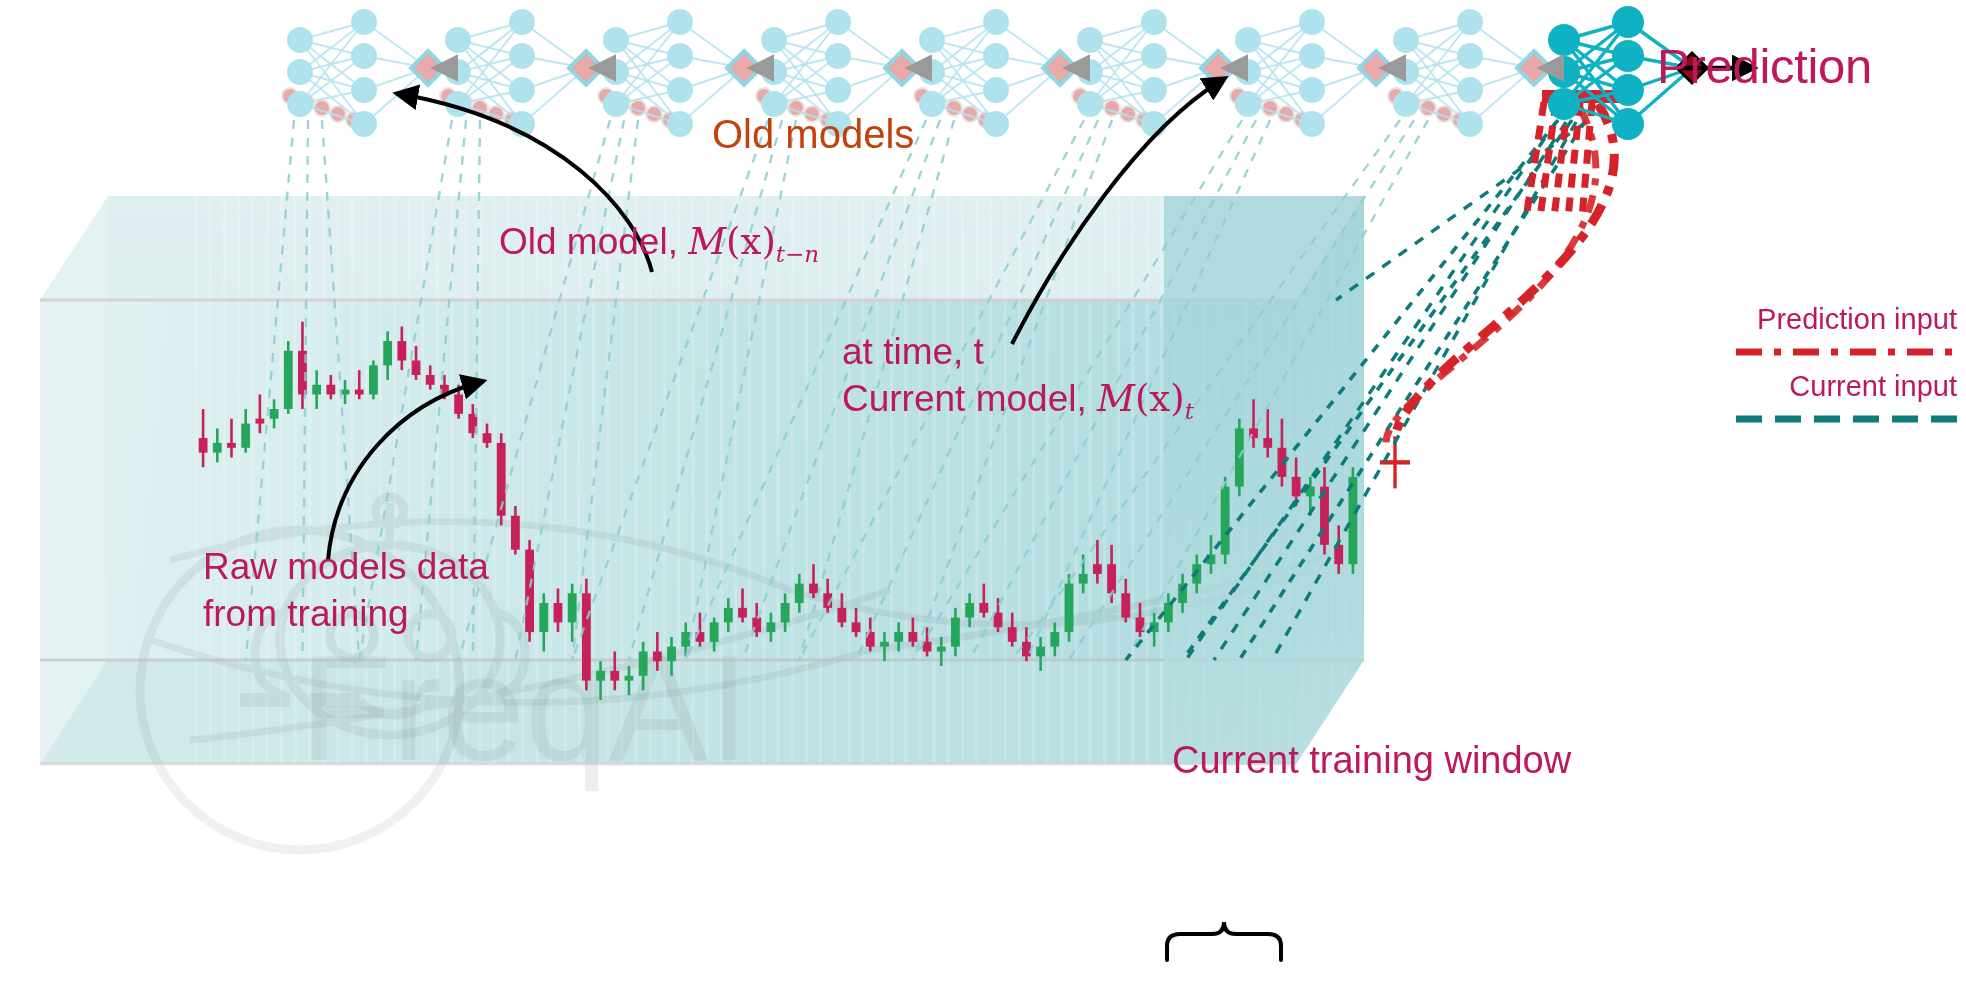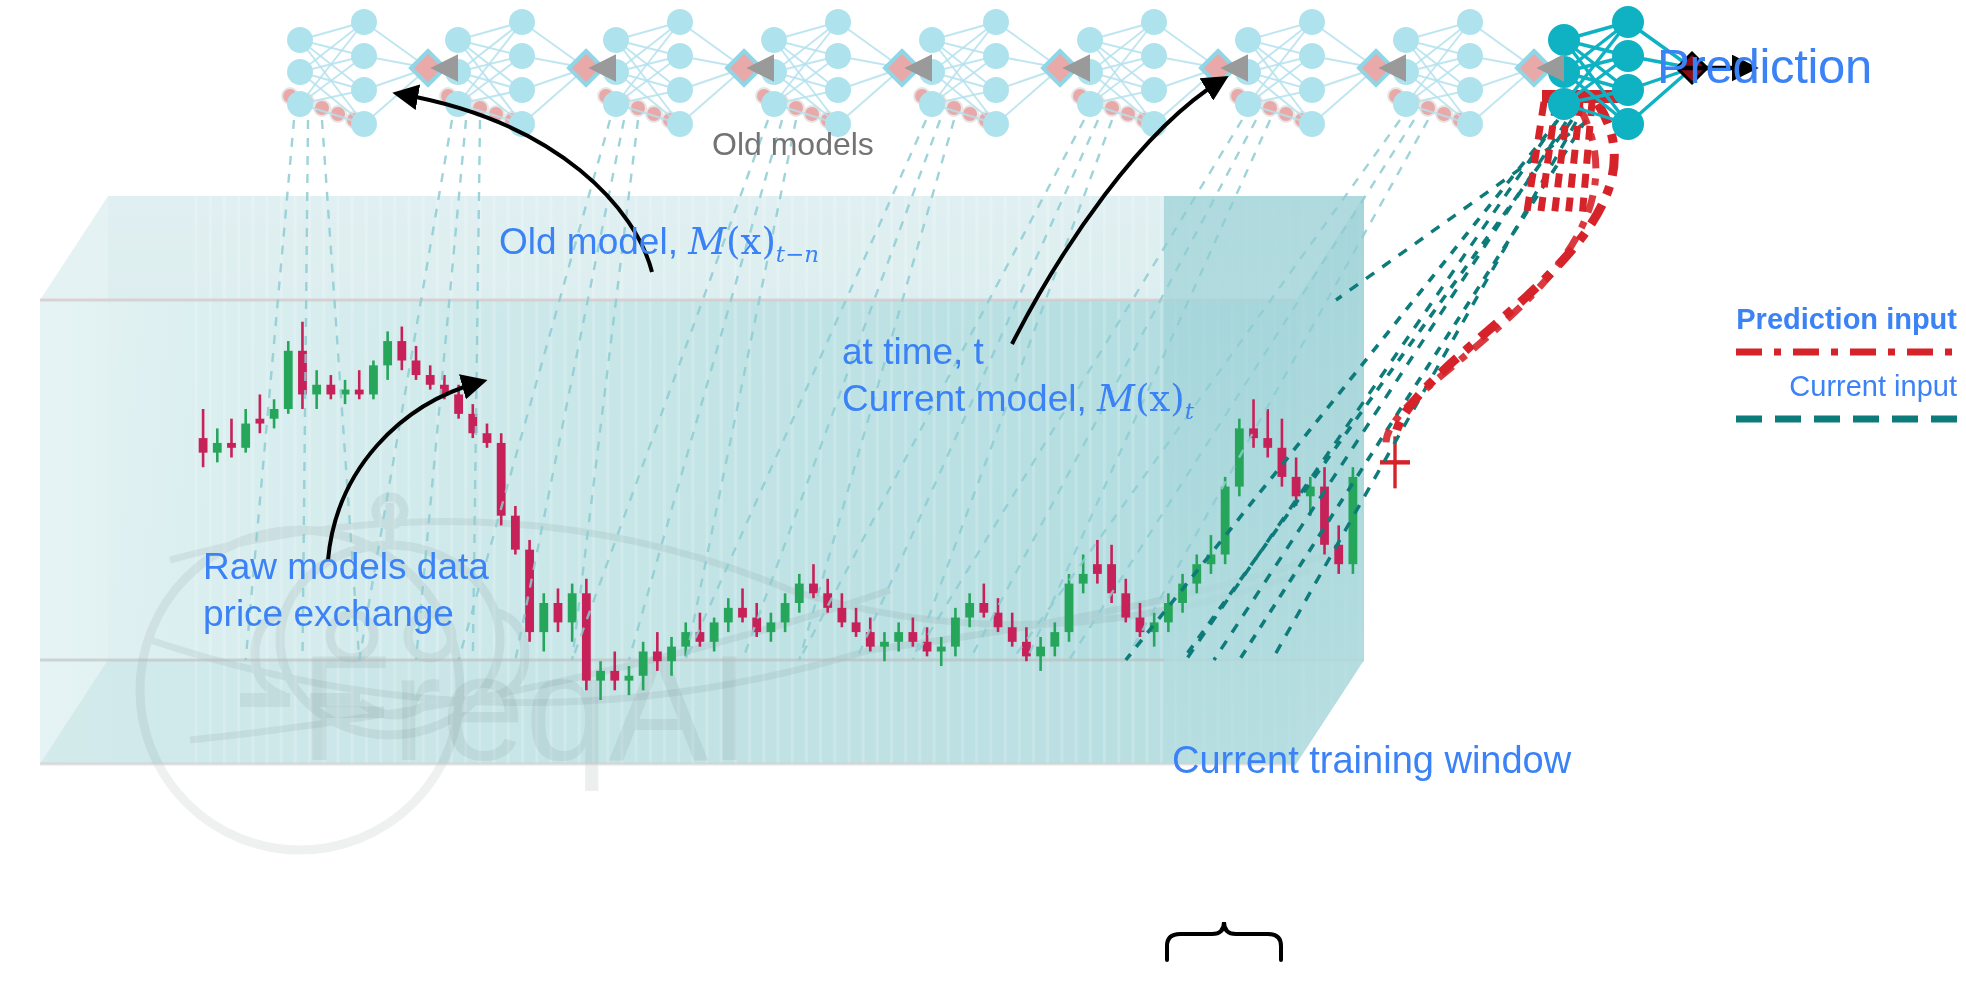--- a/index.html
+++ b/index.html
@@ -2,33 +2,33 @@
 <html><head>
 <meta charset="utf-8">
 <title>FreqAI adaptive modelling diagram</title>
 <style>
   html,body{margin:0;padding:0;background:#ffffff;}
   body{width:1966px;height:981px;overflow:hidden;
        font-family:"Liberation Sans","DejaVu Sans",sans-serif;}
   #stage{position:relative;width:1966px;height:981px;background:#fff;}
   #stage svg.layer{position:absolute;left:0;top:0;width:1966px;height:981px;}
 
-  .lbl{position:absolute;color:#3b82f6;white-space:nowrap;}
+  .lbl{position:absolute;color:#be185d;white-space:nowrap;}
   .math{font-family:"DejaVu Serif","Liberation Serif",serif;font-style:italic;text-align:center;}
   .math .up{font-style:normal;}
   .sub{font-size:0.62em;vertical-align:sub;font-style:italic;}
 
   #lbl-prediction{left:1872px;top:38px;font-size:49px;letter-spacing:-.3px;
                   transform:translateX(-100%);}
-  #lbl-oldmodels{left:712px;top:126px;font-size:32px;color:#737373;}
+  #lbl-oldmodels{left:712px;top:112px;font-size:40px;color:#c2410c;}
   #lbl-oldmodel{left:499px;top:218px;font-size:37px;line-height:1.28;}
   #lbl-currentmodel{left:842px;top:328px;font-size:37px;line-height:1.28;}
   #lbl-rawprice{left:203px;top:543px;font-size:37px;line-height:1.28;}
   #lbl-trainwin{left:1172px;top:700px;font-size:38px;margin-top:39px;}
-  #lbl-predinput{left:1957px;top:303px;font-size:29px;transform:translateX(-100%);font-weight:bold;}
+  #lbl-predinput{left:1957px;top:303px;font-size:29px;transform:translateX(-100%);}
   #lbl-traininput{left:1957px;top:370px;font-size:29px;transform:translateX(-100%);}
 </style>
 </head>
 <body>
 
 <div id="stage">
 
   <svg class="layer" viewBox="0 0 1966 981">
     <defs>
       <linearGradient id="gFront" x1="0" y1="0" x2="1" y2="0">
@@ -717,21 +717,21 @@
     <div><span>Old model, </span><span class="math"><span>M</span><span class="up">(x)</span><span class="sub">t−n</span></span></div>
   </div>
 
   <div class="lbl" id="lbl-currentmodel">
     <div>at time, t</div>
     <div><span>Current model, </span><span class="math"><span>M</span><span class="up">(x)</span><span class="sub">t</span></span></div>
   </div>
 
   <div class="lbl" id="lbl-rawprice">
     <div>Raw models data</div>
-    <div>price exchange</div>
+    <div>from training</div>
   </div>
 
   <div class="lbl" id="lbl-trainwin">Current training window</div>
 
   <div class="lbl" id="lbl-predinput">Prediction input</div>
   <div class="lbl" id="lbl-traininput">Current input</div>
 
 </div>
 
 </body></html>

